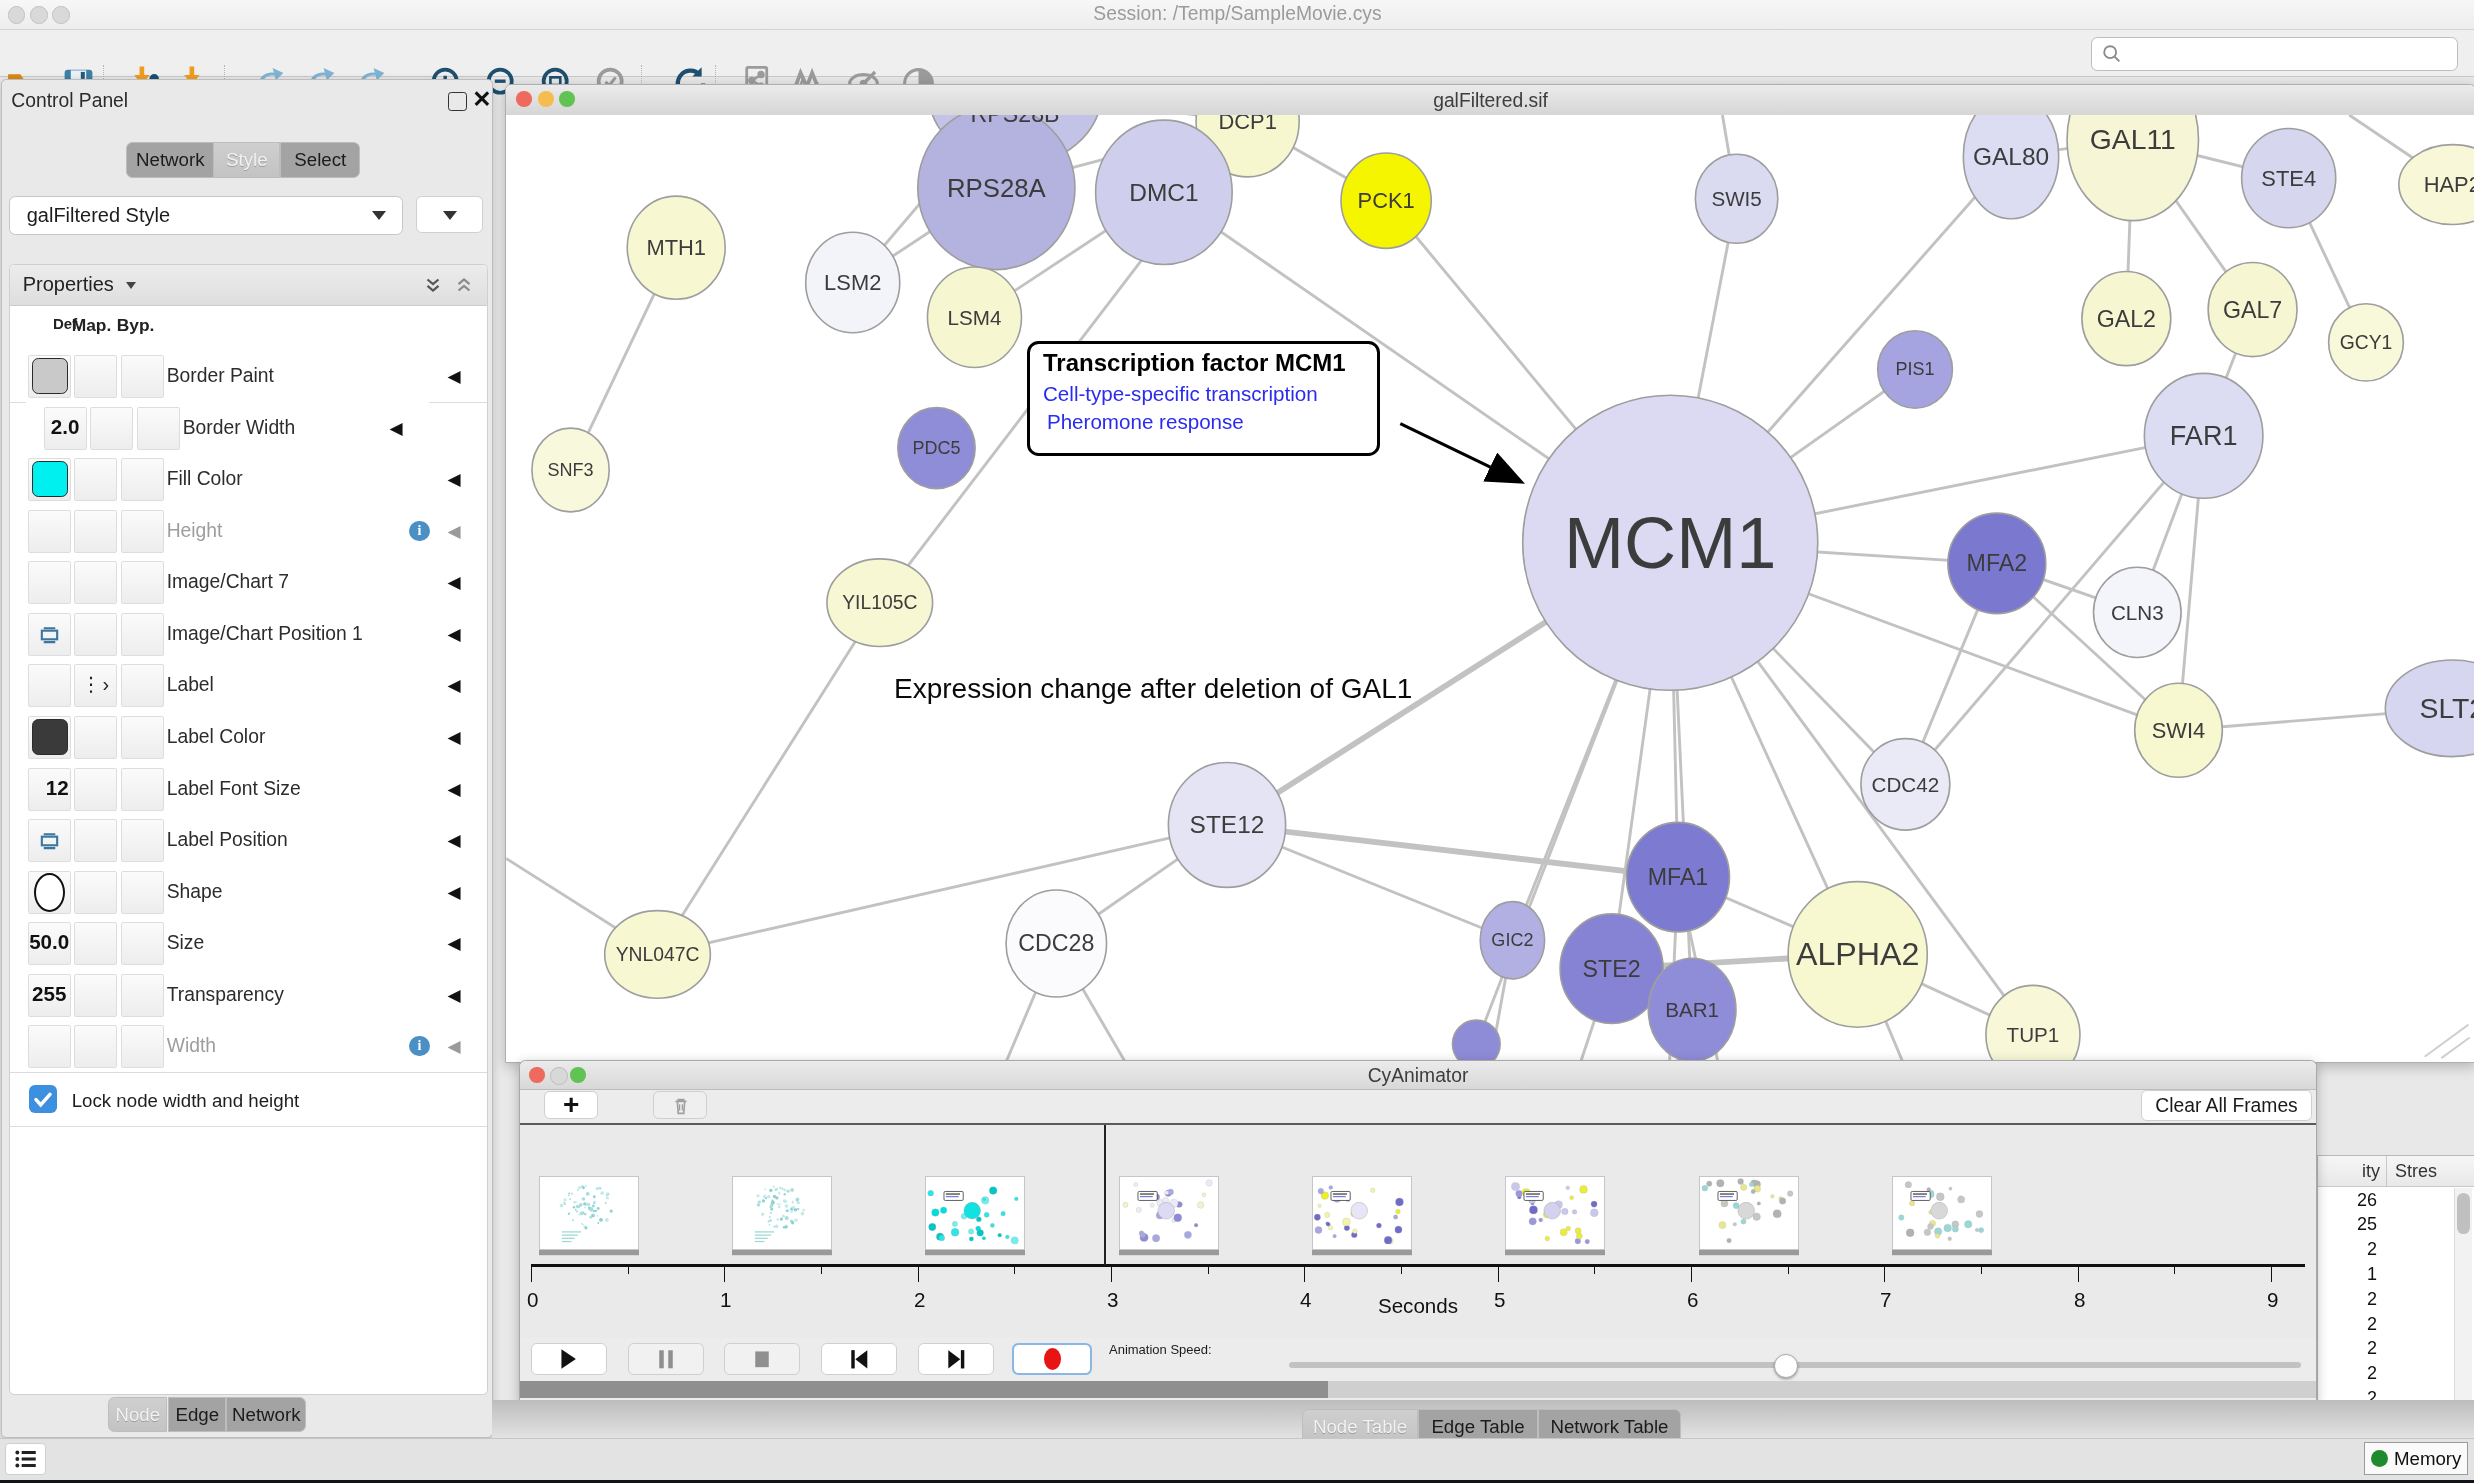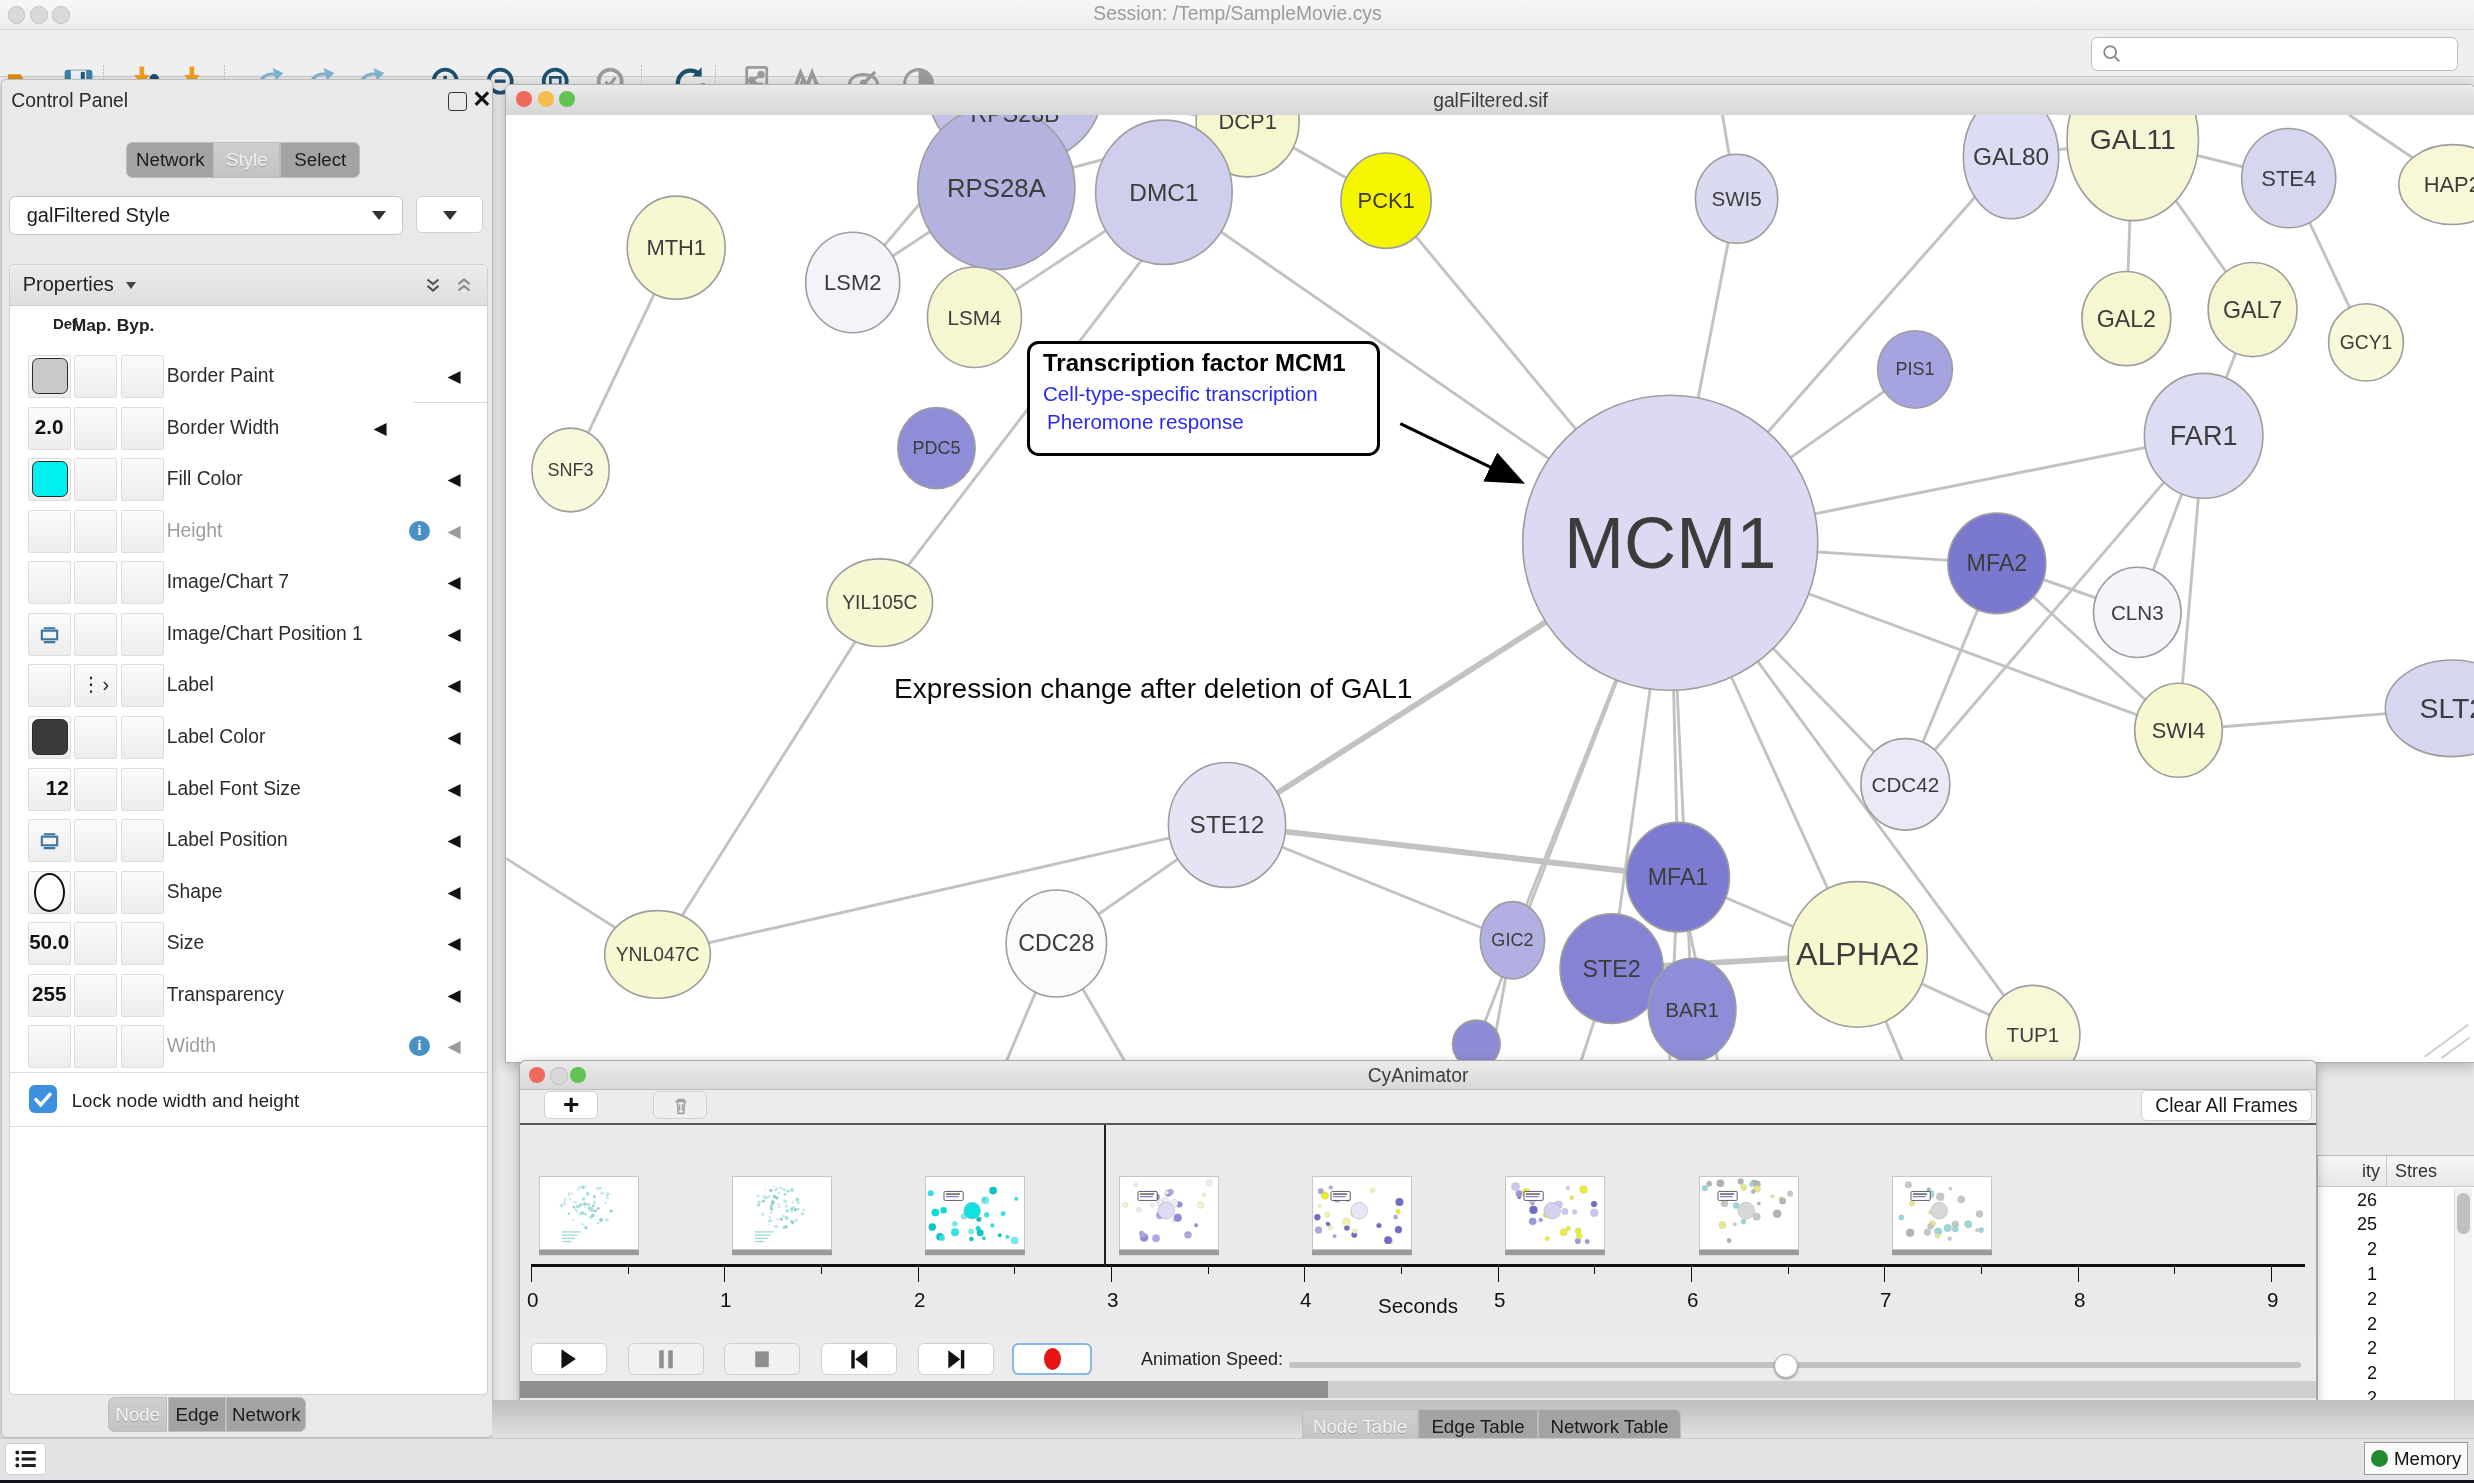--- a/index.html
+++ b/index.html
@@ -231,21 +231,21 @@
       <div id="cp-rows" class="layer">
           <div class="prop-row" style="top: 85px; left: 0px; width: 477px;">
             <div class="cell" style="left:18px;">
               <div style="position:absolute;left:3.2px;top:2.6px;width:34px;height:34px;background:#c9c9c9;border:1.9px solid #2b2b2b;border-radius:6.4px;"></div>
             </div>
             <div class="cell" style="left:64px;"></div>
             <div class="cell" style="left:111px;"></div>
             <div class="prop-label">Border Paint</div>
             <div class="arrow-l">◀</div>
           </div>
-          <div class="prop-row" style="top: 137px; left: 0px; width: 403px;">
+          <div class="prop-row" style="top: 137px; left: 16px; width: 403px;">
             <div class="cell" style="left:18px;">
               <div style="position:absolute;left:0;top:7.7px;width:41px;text-align:center;font-size:20.6px;font-weight:bold;color:#111;">2.0</div>
             </div>
             <div class="cell" style="left:64px;"></div>
             <div class="cell" style="left:111px;"></div>
             <div class="prop-label">Border Width</div>
             <div class="arrow-l">◀</div>
           </div>
           <div class="prop-row" style="top: 188px; left: 0px; width: 477px;">
             <div class="cell" style="left:18px;">
@@ -1013,21 +1013,21 @@
     </div>
     <div class="abs btn tr-btn" style="left:398px;">
       <svg width="20.6" height="20.6" viewBox="0 0 18 18">
           <path d="M2 1l10.5 8L2 17z" fill="#111"></path>
           <rect x="13" y="1" width="3" height="16" fill="#111"></rect>
         </svg>
     </div>
     <div class="abs tr-btn" style="left:492px;width:80px;background:#fff;border:2.6px solid #8ab8e6;border-radius:6.4px;box-sizing:border-box;">
       <span style="width:17px;height:22px;background:#e81414;border-radius:50%;display:inline-block;"></span>
     </div>
-    <div class="abs" style="left:589px;top:288px;font-size:18px;color:#1c1c1c;margin-left:32px;">Animation Speed:</div>
+    <div class="abs" style="left:589px;top:281px;font-size:13px;color:#1c1c1c;">Animation Speed:</div>
     <div class="abs" style="left:769px;top:293px;width:1012px;height:22px;">
       <div style="position:absolute;left:0;top:8.4px;width:1012px;height:5.8px;background:#c2c2c2;border-radius:3.2px;"></div>
       <div id="slider-thumb" style="position: absolute; top: 0px; width: 22px; height: 22px; background: rgb(255, 255, 255); border: 0.6px solid rgb(170, 170, 170); border-radius: 50%; box-shadow: rgba(0, 0, 0, 0.35) 0px 1.3px 2.6px; left: 485px;"></div>
     </div>
     <div class="abs" style="left:0;top:320px;width:1796px;height:17px;background:#cfcfcf;">
       <div style="position:absolute;left:0;top:0;width:808px;height:17px;background:#8f8f8f;"></div>
     </div>
   </div>
 
   <div class="abs" style="left:492px;top:1400px;width:1982px;height:39px;background:linear-gradient(#bdbdbd,#e3e3e3);"></div>

